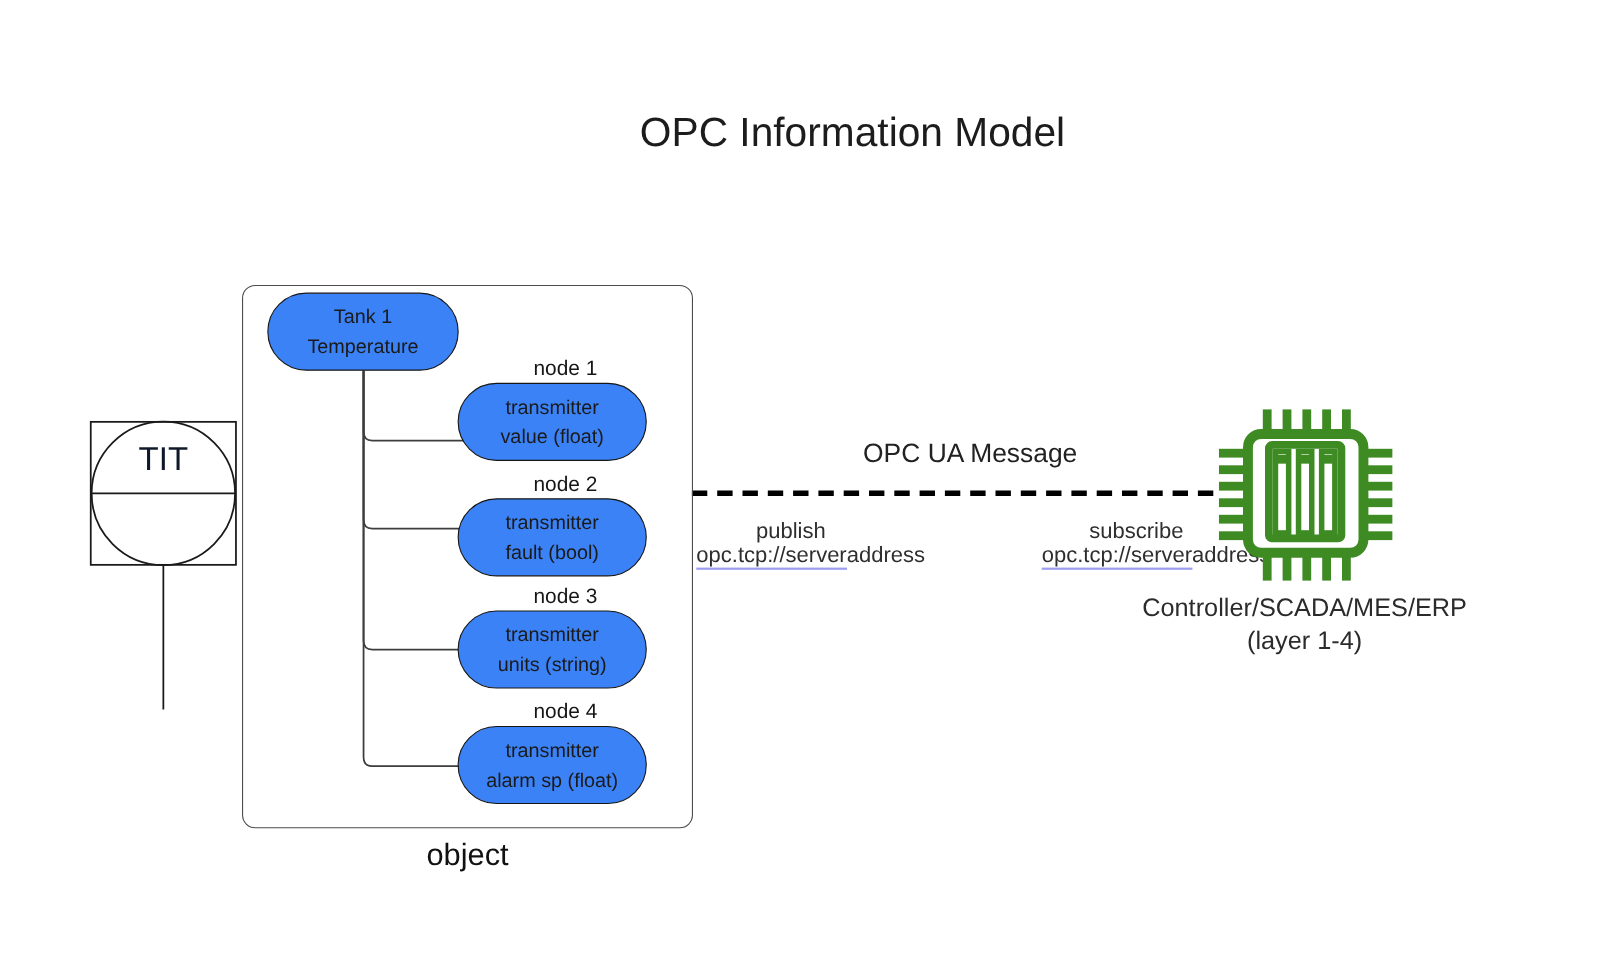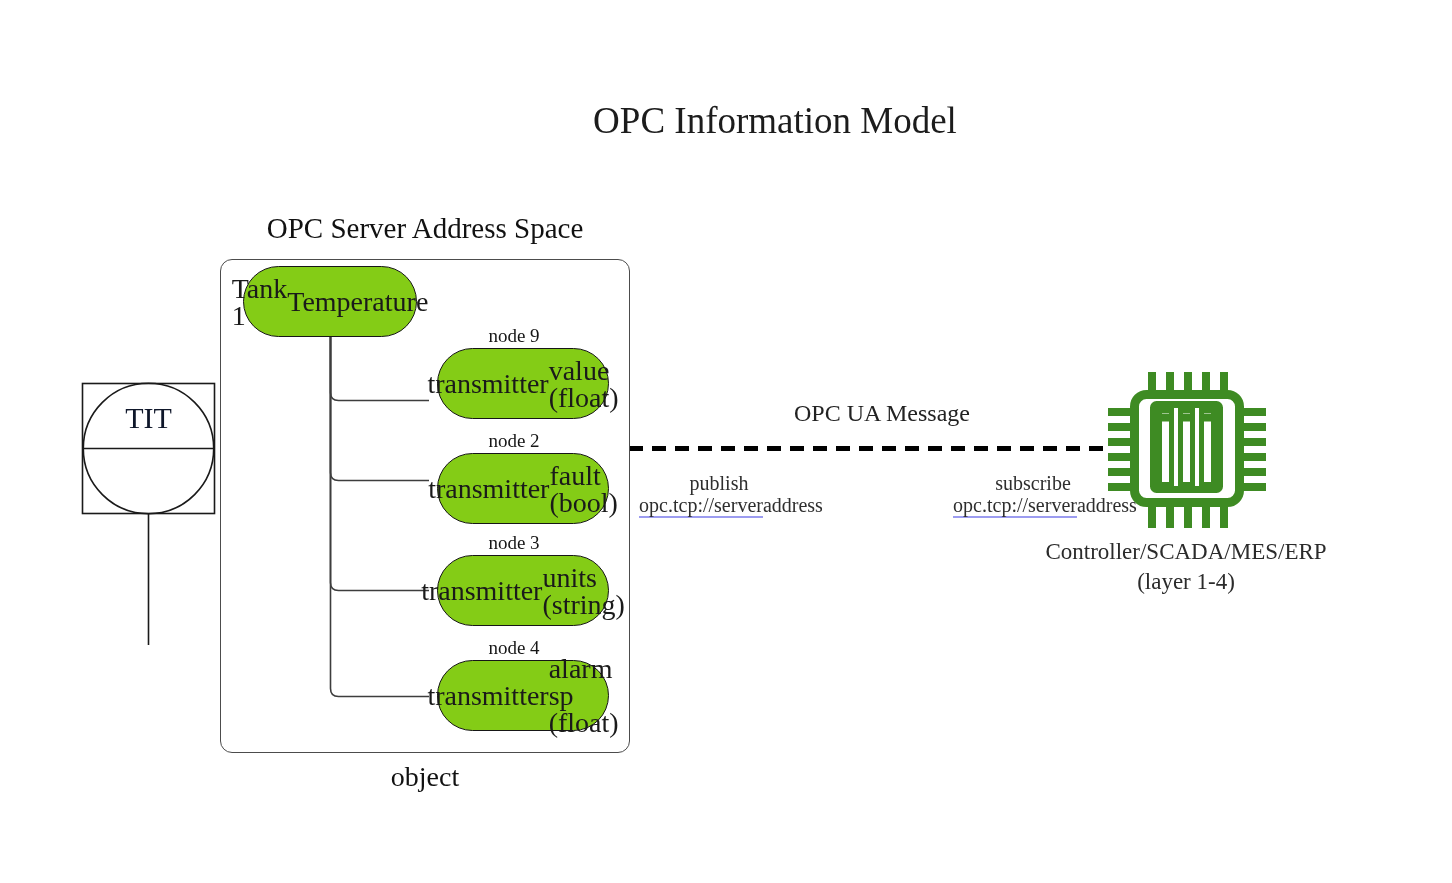--- a/index.html
+++ b/index.html
@@ -1,21 +1,21 @@
 <!DOCTYPE html>
 <html style="--chip-green: #3e8b23; --link-underline: #9c9cf0;"><head>
 <meta charset="utf-8">
 <style>
   html, body { margin: 0; padding: 0; background: #fff; }
   .canvas {
     position: relative;
     width: 1408px;
     height: 883px;
     background: #ffffff;
-    font-family: Liberation Serif, serif;
+    font-family: Liberation Sans, sans-serif;
     color: #1f1f1f;
     overflow: hidden;
   }
   .abs { position: absolute; }
   .center { text-align: center; }
 
   .diagram-title {
     left: 475px; top: 100px; width: 600px;
     font-size: 37px; line-height: 42px; color: #1c1c1c;
   }
@@ -23,28 +23,28 @@
     left: 220px; top: 211px; width: 410px;
     font-size: 29px; line-height: 34px; color: #111;
   }
   .server-box {
     left: 220px; top: 259px; width: 408px; height: 492px;
     border: 1.5px solid #4c4c4c; border-radius: 12px;
     background: transparent;
   }
   .oval {
     border: 1.7px solid #161616; border-radius: 36px;
-    background: #84cc16;
-    display: flex; flex-direction: row;
+    background: #3b82f6;
+    display: flex; flex-direction: column;
     align-items: center; justify-content: center;
-    font-size: 28px; line-height: 27px; color: #1a1a1a;
+    font-size: 18px; line-height: 27px; color: #1a1a1a;
     box-sizing: border-box;
   }
   .tank-oval { left: 243px; top: 266px; width: 174px; height: 71px; }
-  .node-oval { left: 437px; width: 172px; height: 71px; }
+  .node-oval { left: 416px; width: 172px; height: 71px; }
   .node-label {
     left: 428px; width: 172px; text-align: center;
     font-size: 19px; line-height: 22px; color: #161616;
   }
   .object-caption {
     left: 220px; top: 761px; width: 410px;
     font-size: 28px; line-height: 32px; color: #111;
   }
   .ua-message-label {
     left: 732px; top: 399px; width: 300px;
@@ -91,29 +91,28 @@
       <path d="M330.5,337 V472.5 Q330.5,480.5 338.5,480.5 H429"></path>
       <path d="M330.5,337 V582.5 Q330.5,590.5 338.5,590.5 H429"></path>
       <path d="M330.5,337 V688.5 Q330.5,696.5 338.5,696.5 H429"></path>
     </g>
 
     <line x1="629" y1="448.5" x2="1104" y2="448.5" stroke="#000" stroke-width="5" stroke-dasharray="14 9"></line>
   </svg>
 
   <div class="abs center diagram-title">OPC Information Model</div>
 
-  <div class="abs center server-heading">OPC Server Address Space</div>
   <div class="abs server-box"></div>
 
   <div class="abs oval tank-oval">
     <span>Tank 1</span>
     <span>Temperature</span>
   </div>
 
-  <div class="abs node-label" style="top:325px">node 9</div>
+  <div class="abs node-label" style="top:325px">node 1</div>
   <div class="abs oval node-oval" style="top:348px">
     <span>transmitter</span>
     <span>value (float)</span>
   </div>
 
   <div class="abs node-label" style="top:430px">node 2</div>
   <div class="abs oval node-oval" style="top:453px">
     <span>transmitter</span>
     <span>fault (bool)</span>
   </div>

